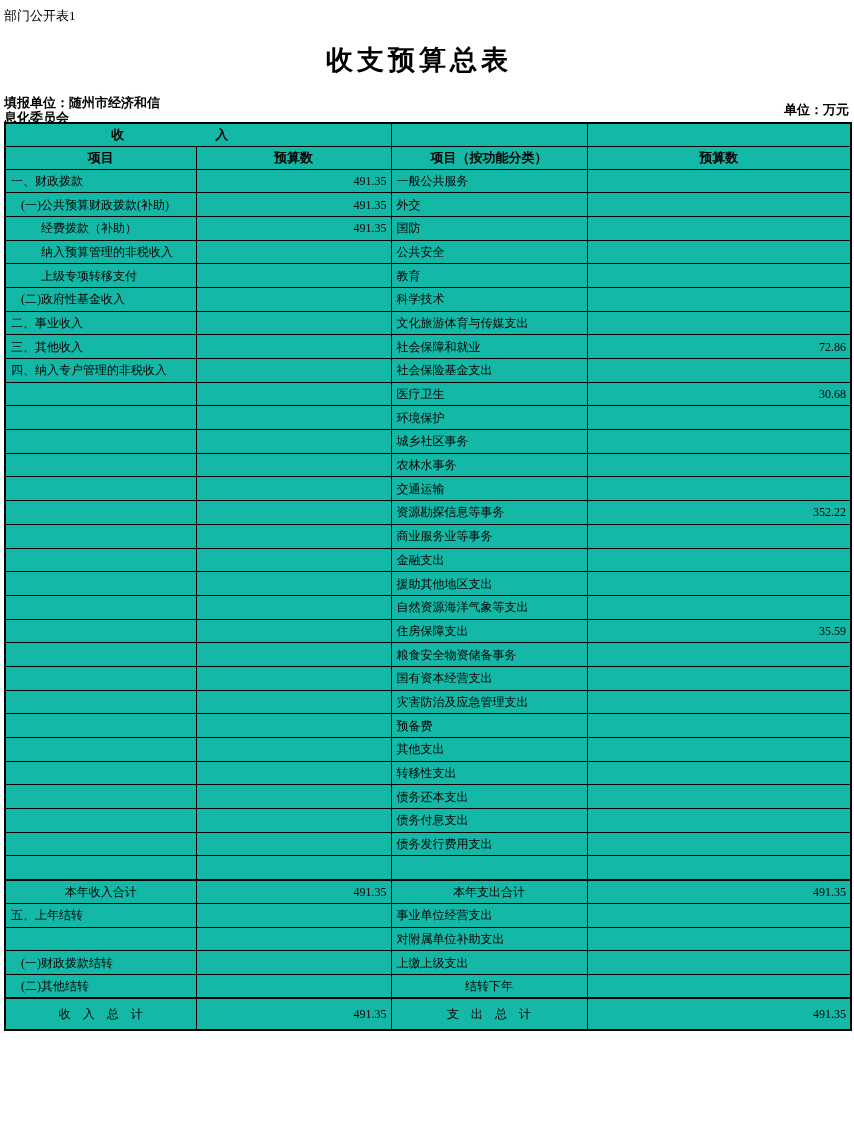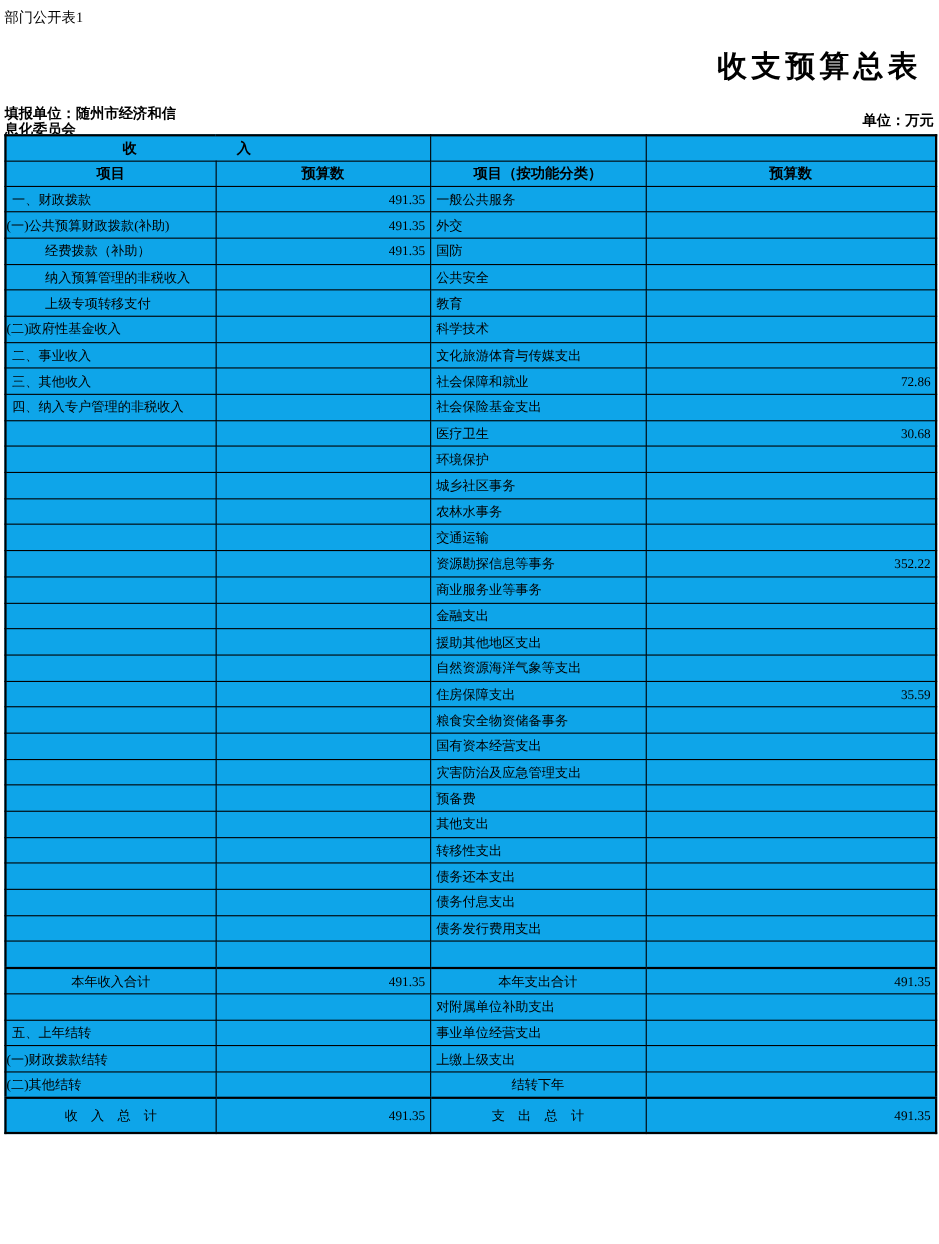--- a/index.html
+++ b/index.html
@@ -6,48 +6,48 @@
   html,body { margin:0; padding:0; }
   body {
     width:854px; height:1131px;
     background:#ffffff; color:#000000;
     font-family:"Liberation Serif","DejaVu Serif",serif;
     position:relative; overflow:hidden;
   }
   .doc-label{ position:absolute; left:4px; top:7px; font-size:13px; }
   .page-title{
     position:absolute; left:0; right:16px; top:42px;
-    text-align:right; font-size:27px; font-weight:bold; letter-spacing:4px;
+    text-align:center; font-size:27px; font-weight:bold; letter-spacing:4px;
   }
   .reporting-unit{
     position:absolute; left:4px; top:95px; width:164px;
     font-size:13px; font-weight:bold; line-height:15px;
     height:27px; overflow:hidden; word-break:break-all;
   }
   .unit-label{
     position:absolute; right:5px; top:101px;
     font-size:13px; font-weight:bold;
   }
   table.budget{
     position:absolute; left:4px; top:122px; width:846px;
     border-collapse:collapse; table-layout:fixed;
-    border:2px solid #000; background:#0ea5e9;
+    border:2px solid #000; background:#14b8a6;
   }
   td{
     border:1px solid #000;
     font-size:12px; height:23.7px; line-height:1;
     padding:0 3px; overflow:hidden; white-space:nowrap;
     vertical-align:middle;
   }
   thead td{ font-weight:bold; text-align:center; font-size:13px; height:23px; }
   .income-span-cell{ padding-right:60px; }
   .item{ text-align:left; }
   .val{ text-align:right; padding-right:4px; }
   .ind0{ padding-left:5px; }
-  .ind1{ padding-left:0; }
+  .ind1{ padding-left:15px; }
   .ind2{ padding-left:35px; }
   .b{ font-weight:normal; }
   .c{ text-align:center; }
   tr.sep td{ border-top:2px solid #000;margin-top:28px; }
   tr.tall td{ height:32px; }
 </style>
 </head>
 <body>
 
 <div class="doc-label">部门公开表1</div>
@@ -259,29 +259,29 @@
         <td class="item ind0"></td>
         <td class="val"></td>
       </tr>
       <tr class="sep">
         <td class="item b c">本年收入合计</td>
         <td class="val">491.35</td>
         <td class="item b c">本年支出合计</td>
         <td class="val">491.35</td>
       </tr>
       <tr>
+        <td class="item b ind0">五、上年结转</td>
+        <td class="val"></td>
+        <td class="item ind0">事业单位经营支出</td>
+        <td class="val"></td>
+      </tr>
+      <tr>
         <td class="item"></td>
         <td class="val"></td>
         <td class="item ind0">对附属单位补助支出</td>
-        <td class="val"></td>
-      </tr>
-      <tr>
-        <td class="item b ind0">五、上年结转</td>
-        <td class="val"></td>
-        <td class="item ind0">事业单位经营支出</td>
         <td class="val"></td>
       </tr>
       <tr>
         <td class="item ind1">(一)财政拨款结转</td>
         <td class="val"></td>
         <td class="item ind0">上缴上级支出</td>
         <td class="val"></td>
       </tr>
       <tr>
         <td class="item ind1">(二)其他结转</td>

